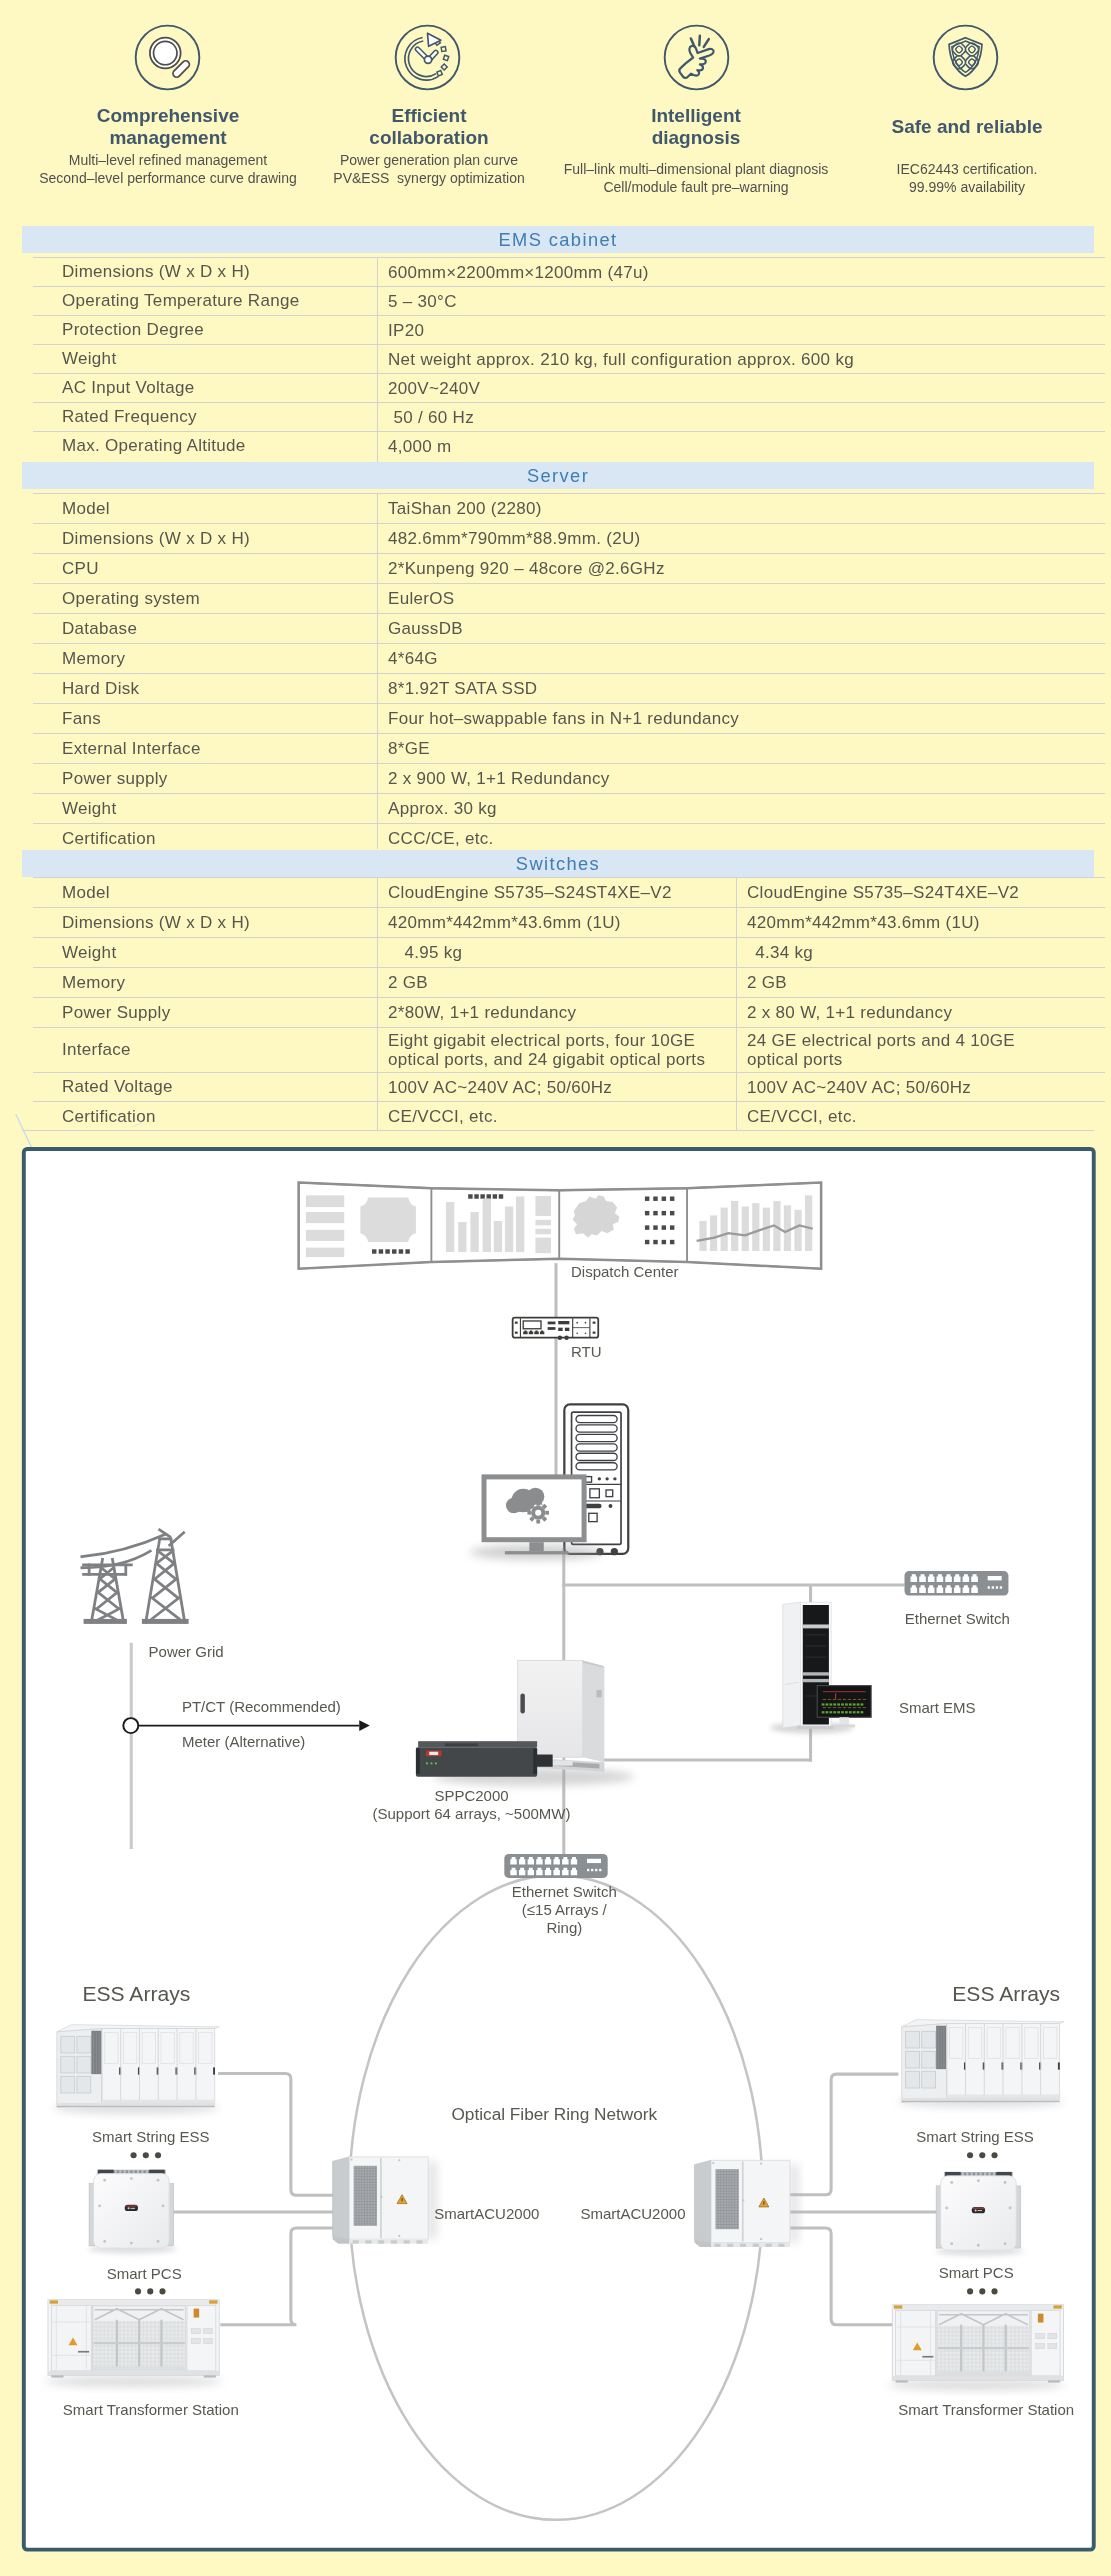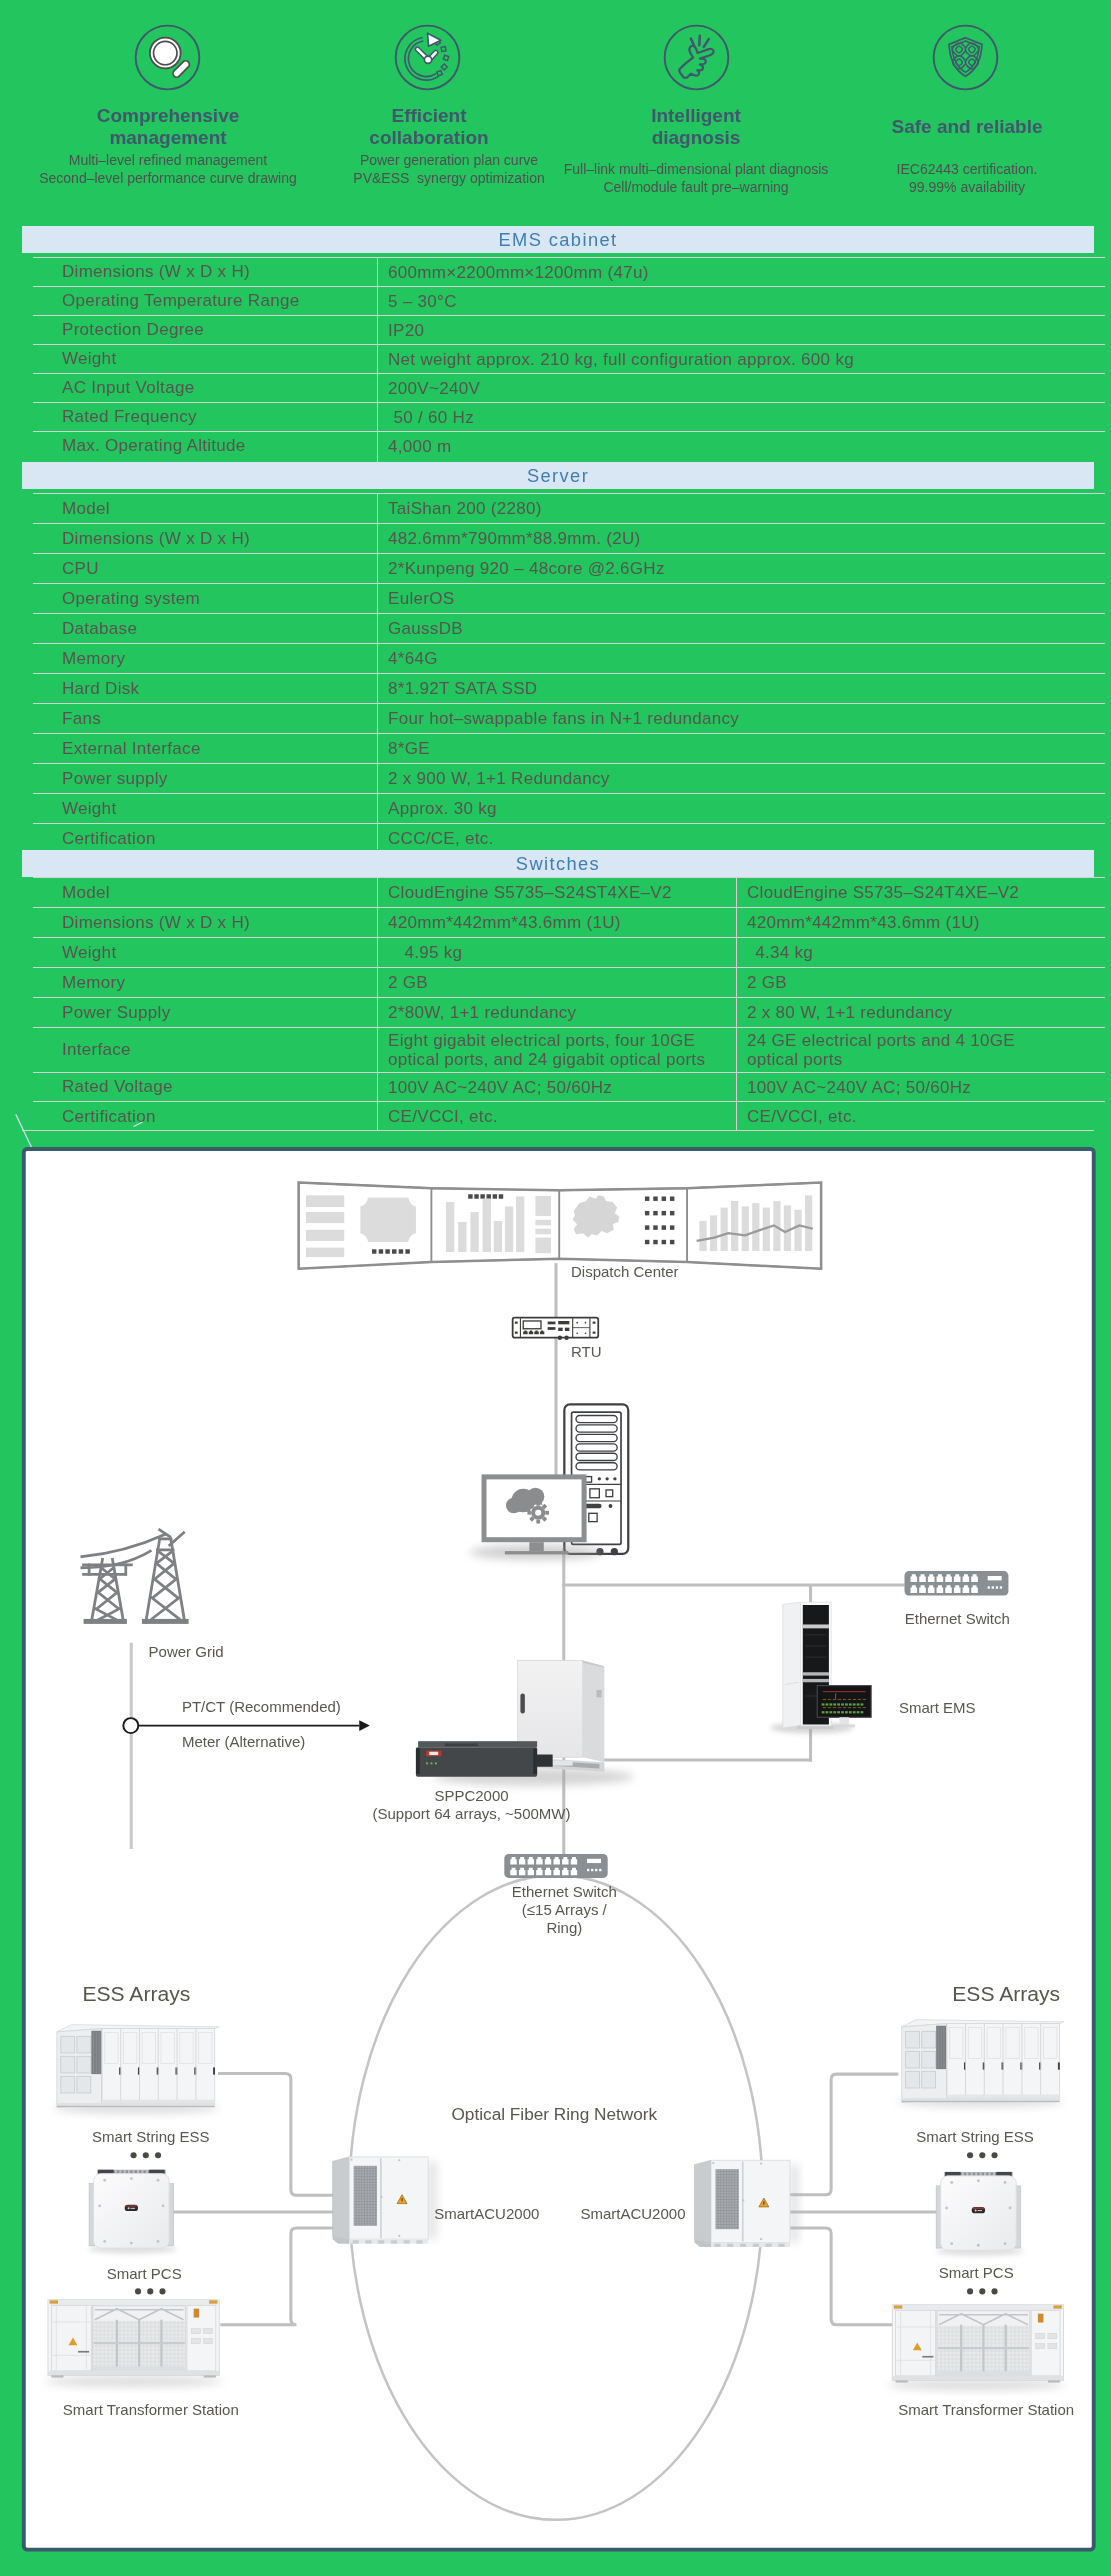--- a/index.html
+++ b/index.html
@@ -1,16 +1,16 @@
 <!DOCTYPE html>
 <html style="font-size:9px"><head>
 <meta charset="utf-8">
 <style>
 html,body{margin:0;padding:0;background:#fff;}
-#page{position:relative;width:1112px;height:2576px;background:#22c55e;overflow:hidden;
+#page{position:relative;width:1112px;height:2576px;background:#fef9c3;overflow:hidden;
  font-family:"Liberation Sans",sans-serif;}
 .abs{position:absolute;}
 .feat-title{position:absolute;font-weight:bold;color:#41586c;font-size:19px;line-height:22px;text-align:center;transform:translateX(-50%);white-space:nowrap;}
 .feat-body{position:absolute;color:#505050;font-size:14px;line-height:18.3px;text-align:center;transform:translateX(-50%);white-space:nowrap;}
 .band{position:absolute;left:22px;width:1072px;height:27px;background:#d9e6f3;color:#3e7eb3;font-size:18.3px;letter-spacing:1.4px;text-align:center;line-height:28px;}
 .trow{display:flex;border-top:0.8px solid #d2d2d2;box-sizing:border-box;align-items:center;color:#57564e;font-size:17px;letter-spacing:0.3px;}
 .tsec{position:absolute;left:33px;width:1072px;}
 .lbl{padding-left:29px;box-sizing:border-box;}
 .ctr{text-align:left;line-height:19px;}
 </style>
@@ -66,21 +66,21 @@
       <g transform="rotate(45 71.5 68.5)">
         <rect x="61.0" y="58.0" width="21" height="21" rx="8" fill="none" stroke="#41586c" stroke-width="2.8"></rect>
         <rect x="66.3" y="63.3" width="10.4" height="10.4" rx="4" fill="none" stroke="#41586c" stroke-width="2.4"></rect>
       </g>
     </svg>
 <div class="feat-title" style="left:168px;top:105px;">Comprehensive<br>management</div>
 <div class="feat-title" style="left:429px;top:105px;">Efficient<br>collaboration</div>
 <div class="feat-title" style="left:696px;top:105px;">Intelligent<br>diagnosis</div>
 <div class="feat-title" style="left:967px;top:108px;margin-top:8px;">Safe and reliable</div>
 <div class="feat-body" style="left:168px;top:151px;">Multi–level refined management<br>Second–level performance curve drawing</div>
-<div class="feat-body" style="left:429px;top:151px;margin-left:20px;">Power generation plan curve<br>PV&amp;ESS&nbsp; synergy optimization</div>
+<div class="feat-body" style="left:429px;top:151px;">Power generation plan curve<br>PV&amp;ESS&nbsp; synergy optimization</div>
 <div class="feat-body" style="left:696px;top:160px;">Full–link multi–dimensional plant diagnosis<br>Cell/module fault pre–warning</div>
 <div class="feat-body" style="left:967px;top:160px;">IEC62443 certification.<br>99.99% availability</div>
 <div class="band" style="top:226px;">EMS cabinet</div>
 <div class="tsec" style="top:257px;">
 <div class="trow" style="height:29px;">
         <div class="lbl" style="width:355px;">Dimensions (W x D x H)</div>
         <div class="ctr" style="width:717px;">600mm×2200mm×1200mm (47u)</div>
       </div>
 <div class="trow" style="height:29px;">
         <div class="lbl" style="width:355px;">Operating Temperature Range</div>

